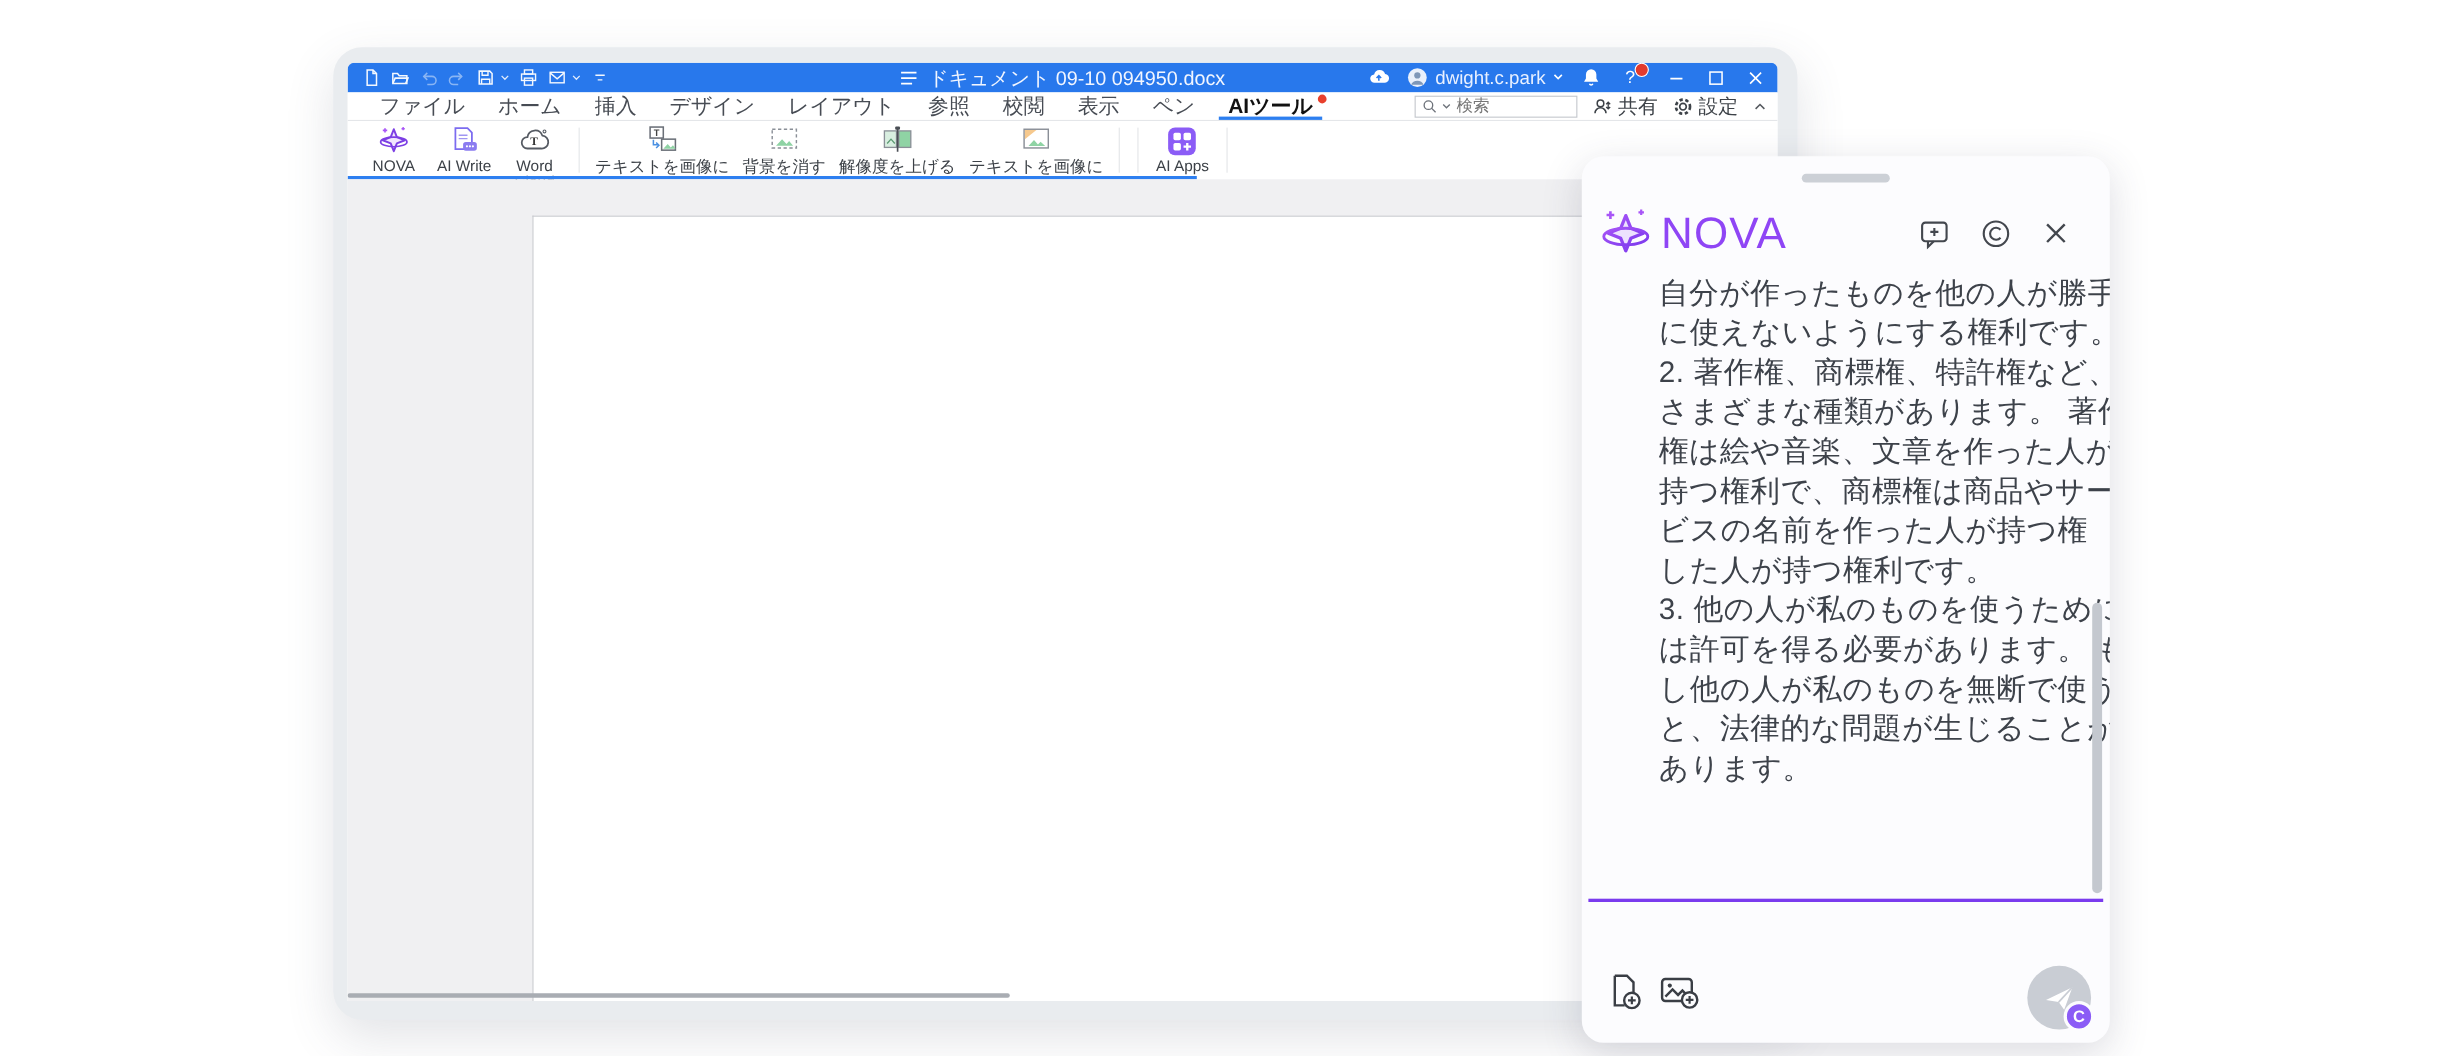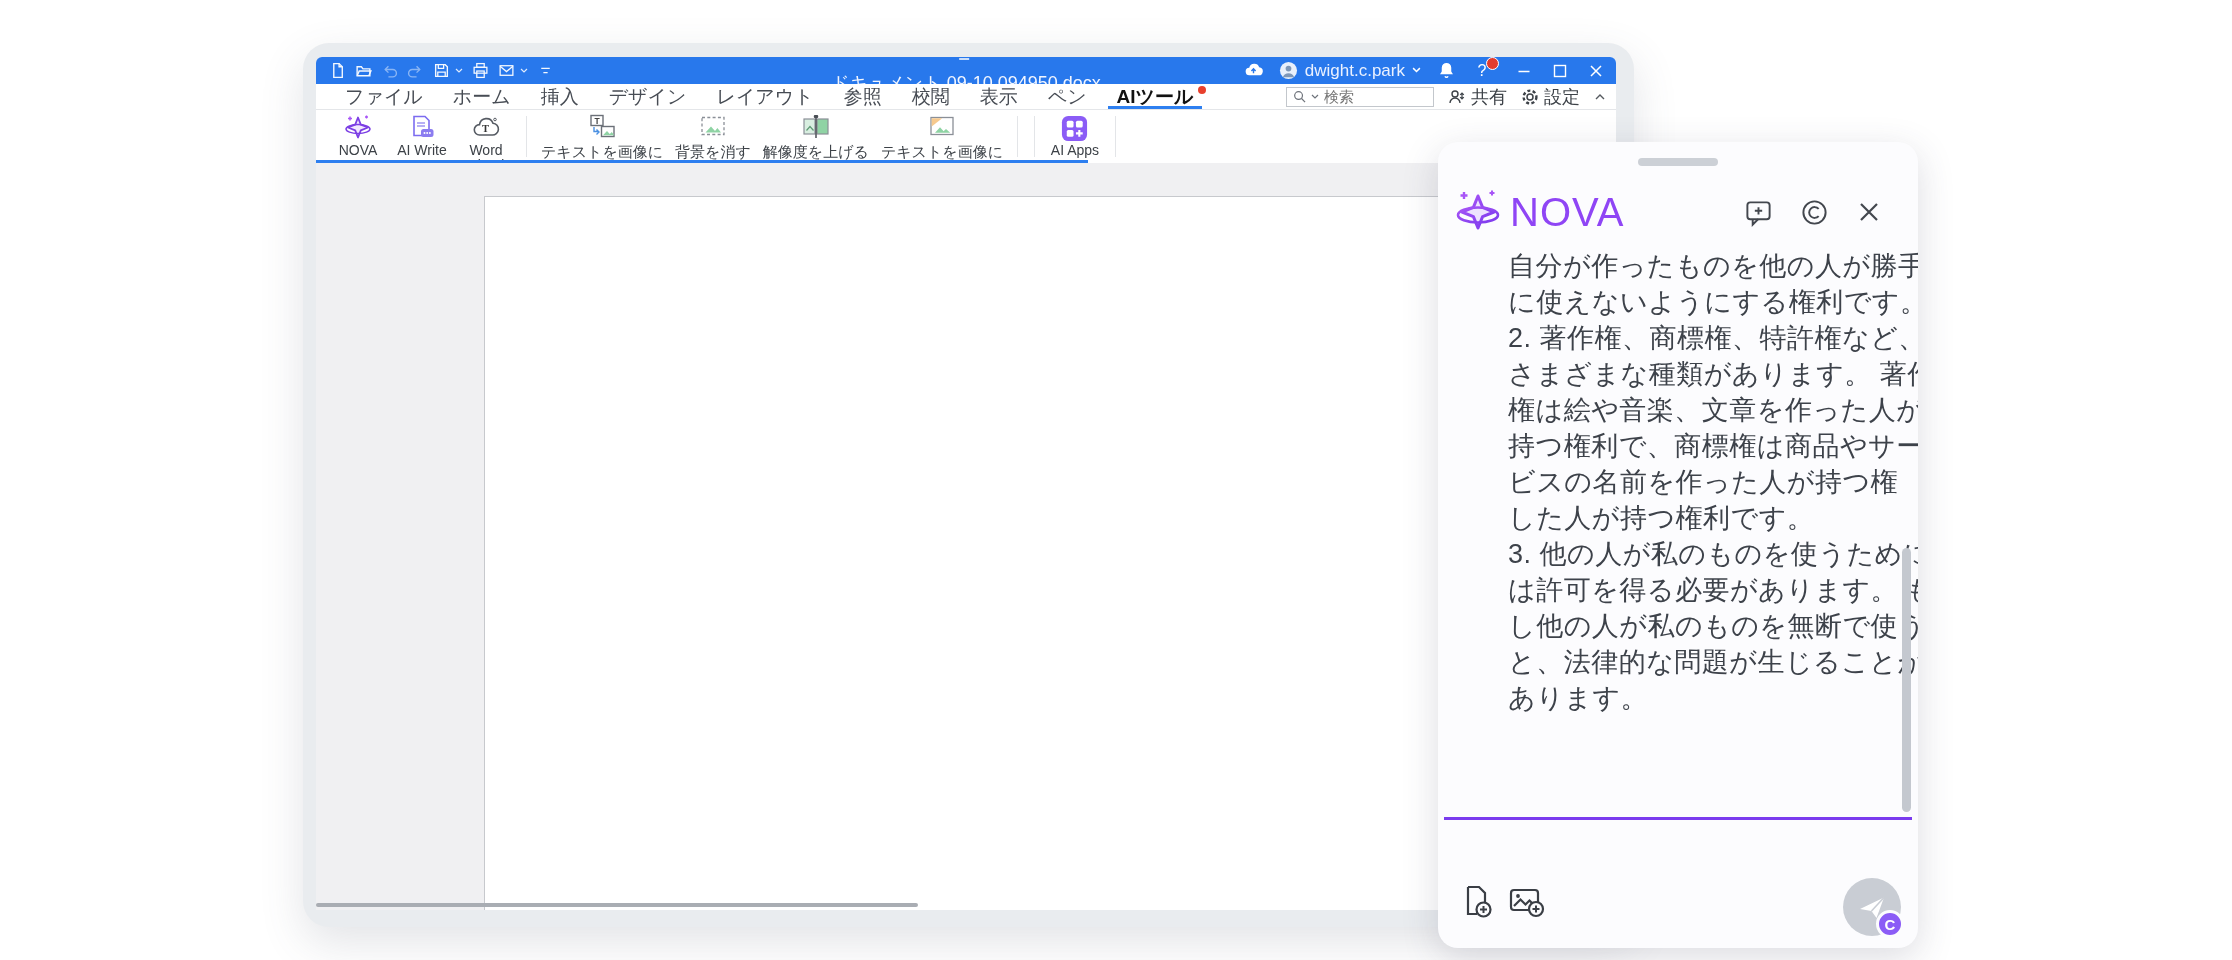--- a/index.html
+++ b/index.html
@@ -10,21 +10,21 @@
   
   .frame{position:absolute;left:303px;top:43px;width:1331px;height:884px;background:#e9ecef;border-radius:26px;box-shadow:0 16px 44px rgba(80,90,105,.16);}
   .window{position:absolute;left:316px;top:57px;width:1300px;height:853px;background:#fff;border-radius:6px 6px 0 0;overflow:hidden;}
 
   
   .titlebar{height:27px;background:#2878ec;display:flex;align-items:center;position:relative;color:#fff;}
   .qat{display:flex;align-items:center;gap:9px;padding-left:13px;}
   .qat .ic{width:17px;height:17px;opacity:.95;}
   .qat .dim{opacity:.45;}
   .qat .caret{width:8px;height:6px;opacity:.85;margin-left:-4px;}
-  .title-center{position:absolute;left:50%;transform:translateX(-50%);display:flex;align-items:center;gap:10px;font-size:18px;color:#f2f6ff;white-space:nowrap;flex-direction:column;}
+  .title-center{position:absolute;left:50%;transform:translateX(-50%);display:flex;align-items:center;gap:10px;font-size:18px;color:#f2f6ff;white-space:nowrap;}
   .tb-right{margin-left:auto;display:flex;align-items:center;gap:16px;padding-right:12px;}
   .tb-right .ic{width:19px;height:19px;}
   .account{display:flex;align-items:center;gap:7px;font-size:17px;color:#eaf1ff;}
   .help-wrap{position:relative;width:20px;height:20px;font-size:16px;display:flex;align-items:center;justify-content:center;color:#fff;}
   .help-badge{position:absolute;right:-7px;top:-4px;width:13px;height:13px;border-radius:50%;background:#e23b2e;border:1.5px solid #fff;}
   .winctl{display:flex;align-items:center;gap:20px;margin-left:8px;}
   .winctl .ic{width:16px;height:16px;}
 
   
   .menubar{height:26px;background:#fff;border-bottom:1px solid #e4e6e9;display:flex;align-items:stretch;position:relative;}

